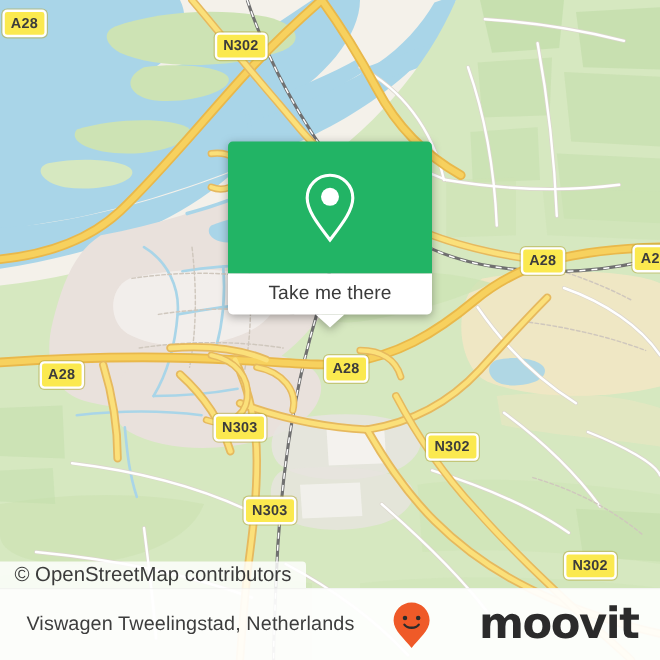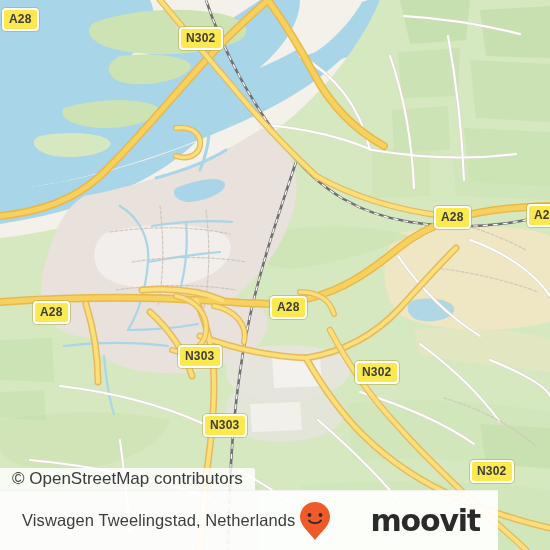--- a/index.html
+++ b/index.html
@@ -105,36 +105,36 @@
     display:flex; align-items:center;
     background:rgba(255,255,255,.82);
     color:#3b3b3b;
     font-size:17px;
     border-radius:0 3px 0 0;
   }
 
   
   #footer {
     position:absolute;
-    left:0; top:490px; width:498px; height:60px;
+    left:0; top:490px; width:550px; height:60px;
     background:rgba(255,255,255,.93);
     display:flex; align-items:center; justify-content:space-between;
     padding:0 18px 0 22px;
     border-top:1px solid rgba(0,0,0,.04);
   }
   #footer-title {
     color:#3d3d3d;
     font-size:16.5px;
     letter-spacing:.1px;
     white-space:nowrap;
   }
   #brand { display:flex; align-items:center; gap:2px; }
   #brand-wordmark {
     color:#2b2b2b;
-    font-size:30px;
+    font-size:36px;
     font-weight:bold;
     letter-spacing:-1.2px;
     line-height:1;
     font-family:"DejaVu Sans", sans-serif;
     margin-left:38px;
   }
 </style>
 </head>
 <body>
 
@@ -346,20 +346,32 @@
         <div class="shield" style="left: 434px; top: 206px;">A28</div>
         <div class="shield" style="left: 527px; top: 204px;">A28</div>
         <div class="shield" style="left: 33px; top: 301px;">A28</div>
         <div class="shield" style="left: 270px; top: 296px;">A28</div>
         <div class="shield" style="left: 178px; top: 345px;">N303</div>
         <div class="shield" style="left: 355px; top: 361px;">N302</div>
         <div class="shield" style="left: 203px; top: 414px;">N303</div>
         <div class="shield" style="left: 470px; top: 460px;">N302</div>
       </div>
 
+    <div id="popup">
+      <div id="popup-head" style="background: rgb(34, 180, 101);">
+        <svg id="popup-pin" width="46" height="60" viewBox="0 0 46 60">
+          <path d="M23 3 C12.5 3 4 11.5 4 22 C4 33 14 45 23 57 C32 45 42 33 42 22 C42 11.5 33.5 3 23 3 Z" fill="none" stroke="#ffffff" stroke-width="2.6"></path>
+          <circle cx="23" cy="21" r="7.5" fill="#ffffff"></circle>
+        </svg>
+      </div>
+      <div id="popup-body">
+        <span id="popup-label">Take me there</span>
+      </div>
+      <div id="popup-tail"></div>
+    </div>
 
     <div id="attribution">
       <span>© OpenStreetMap contributors</span>
     </div>
   </div>
 
   <div id="footer">
     <span id="footer-title">Viswagen Tweelingstad, Netherlands</span>
     <div id="brand">
       <svg width="32" height="40" viewBox="0 0 32 40">

